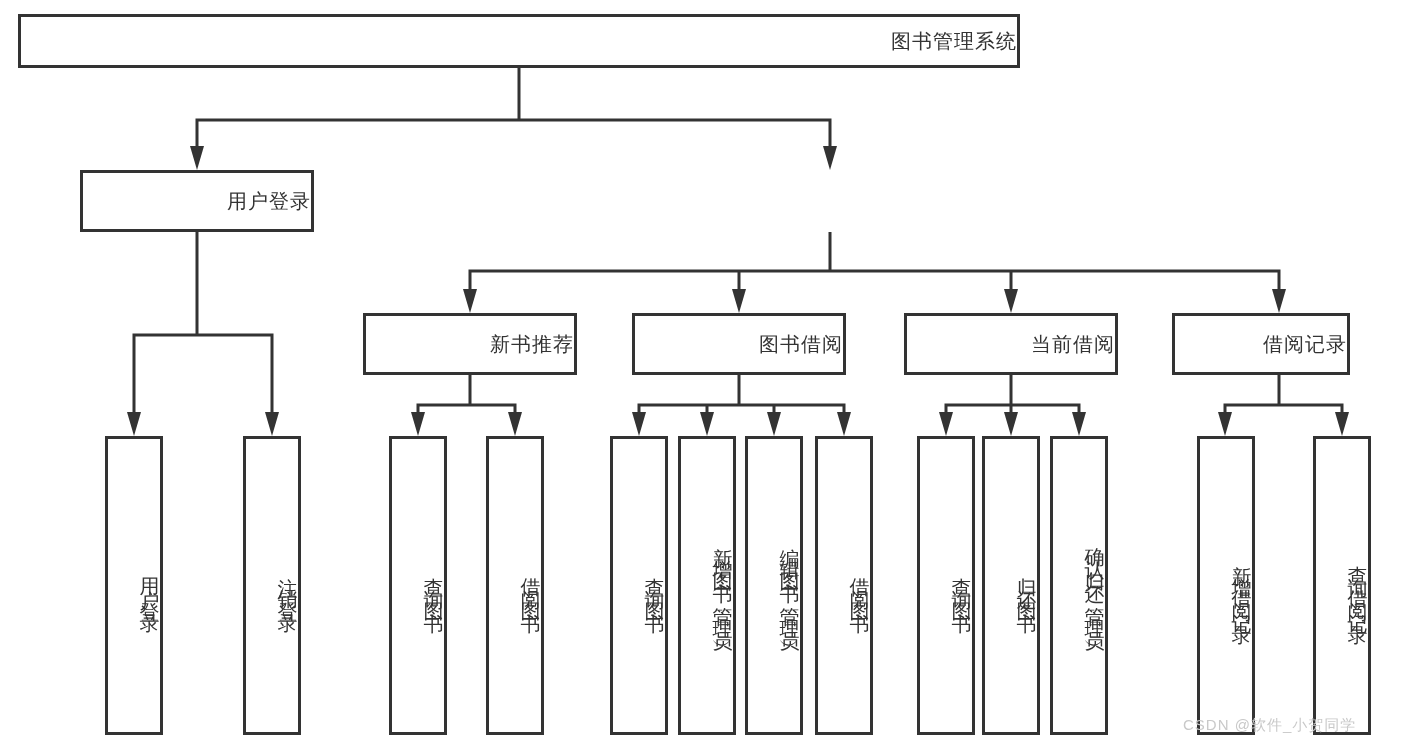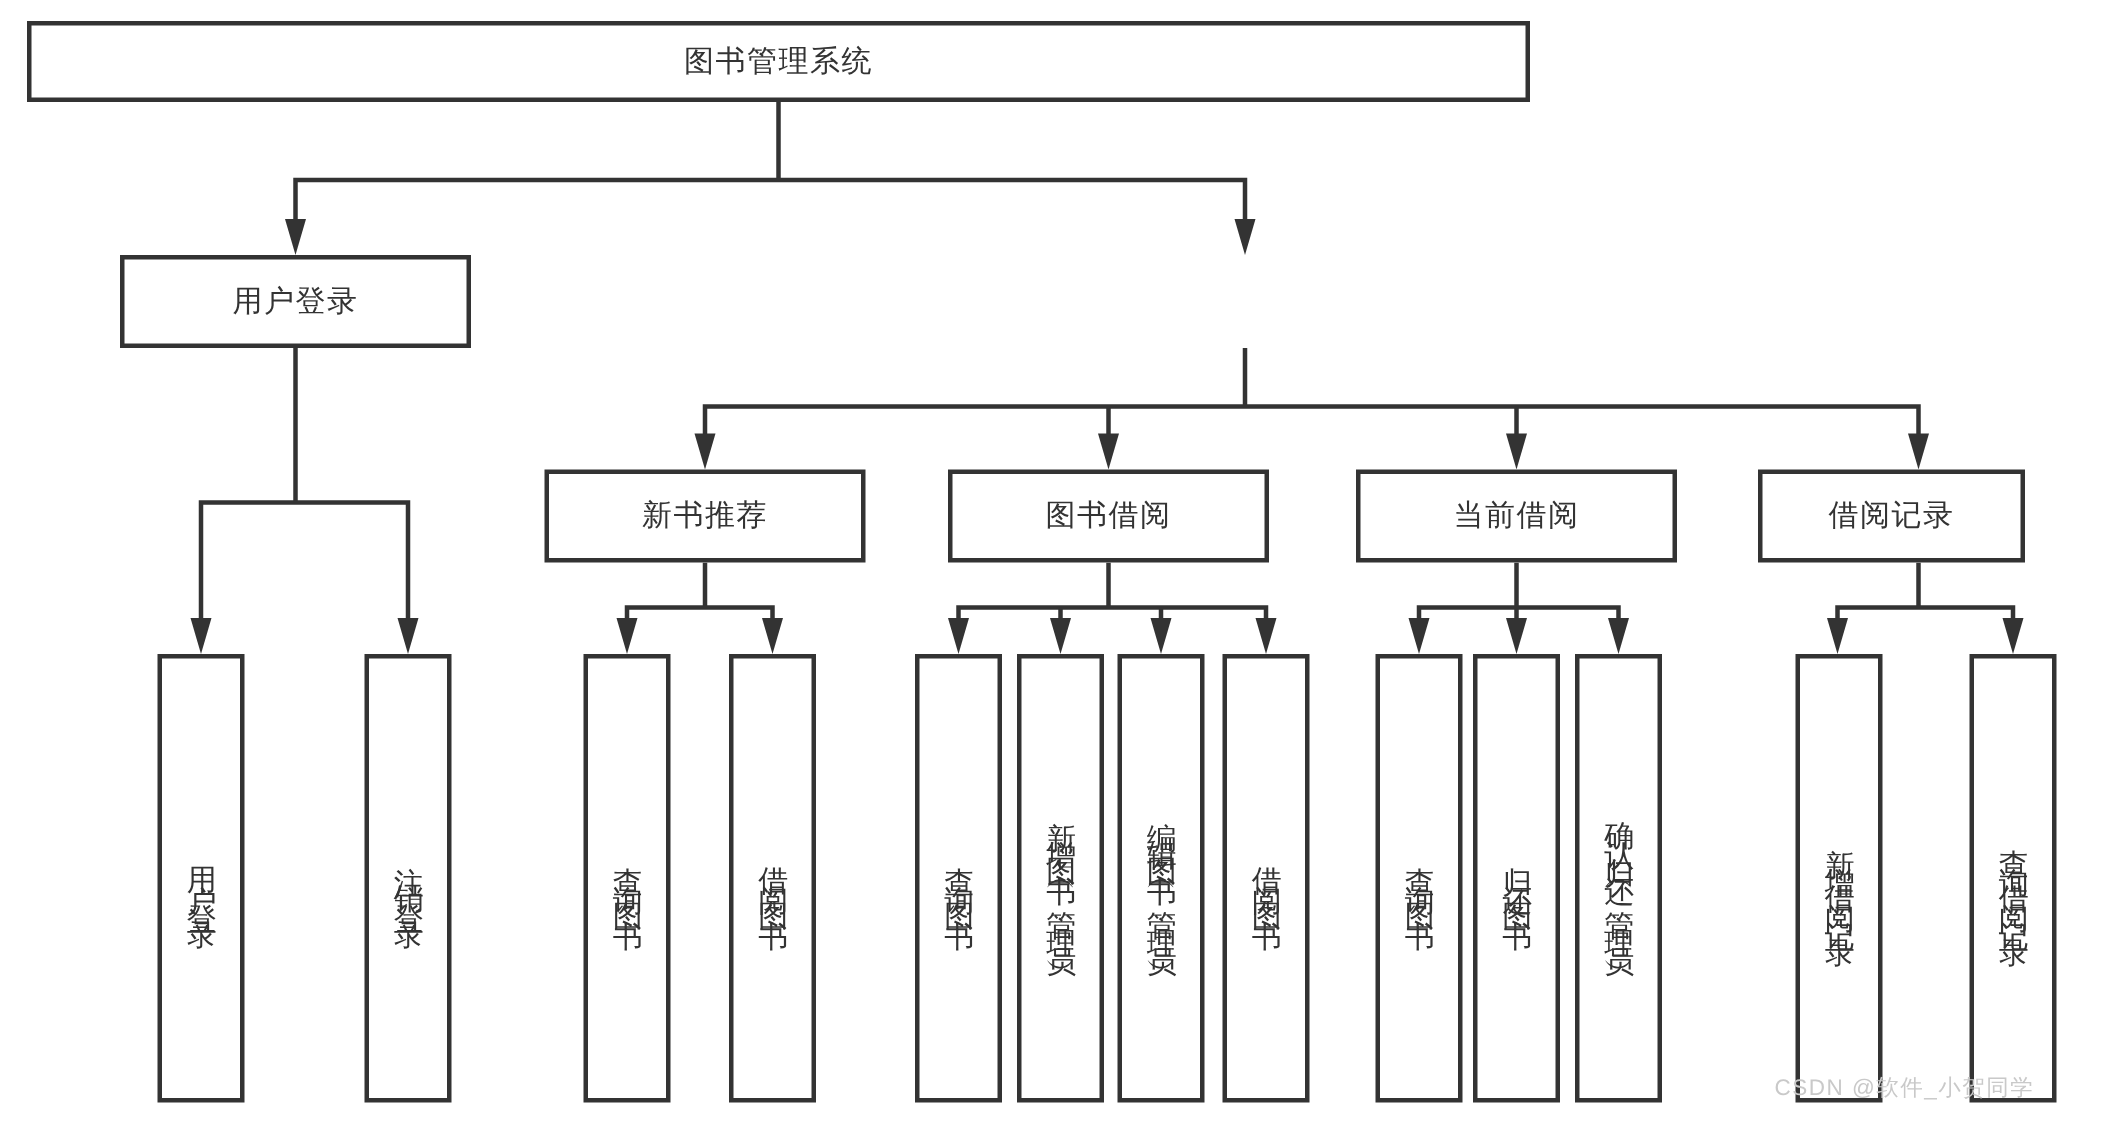--- a/index.html
+++ b/index.html
@@ -24,21 +24,21 @@
     z-index: 1;
   }
   .node, .leaf {
     position: absolute;
     z-index: 2;
     background: #ffffff;
     border: 3px solid #333333;
     box-sizing: border-box;
     display: flex;
     align-items: center;
-    justify-content: center;
+    justify-content: flex-end;
     color: #333333;
     font-size: 20px;
     line-height: 1;
   }
   .node span {
     letter-spacing: 1px;
     white-space: nowrap;
   }
   .leaf span {
     writing-mode: vertical-rl;

